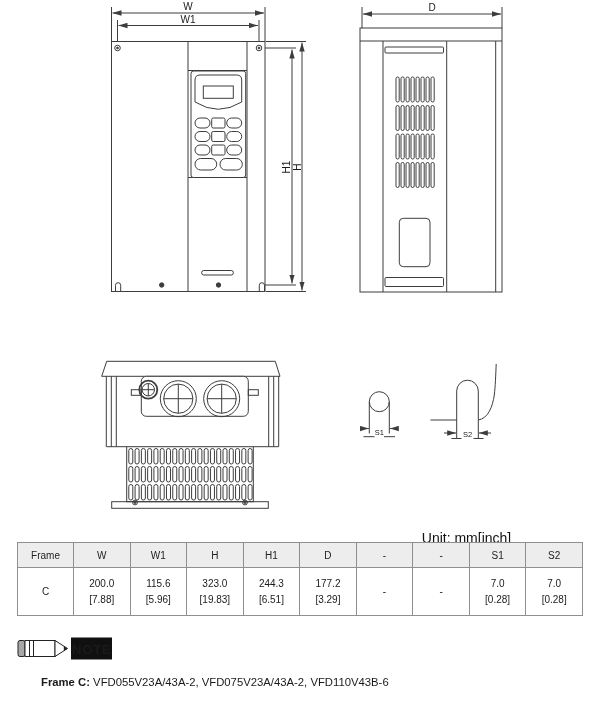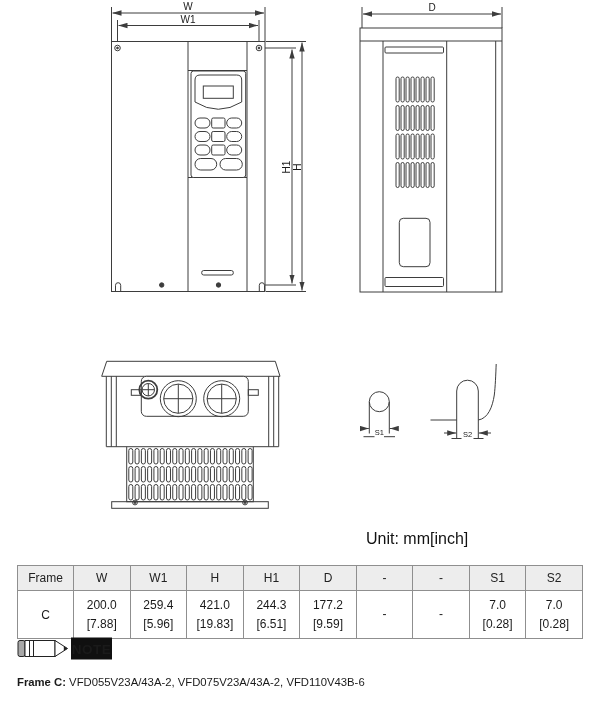--- a/index.html
+++ b/index.html
@@ -5,34 +5,34 @@
   html,body{margin:0;padding:0;background:#fff;}
   #page{position:relative;width:600px;height:702px;background:#ffffff;overflow:hidden;
         font-family:"Liberation Sans","DejaVu Sans",sans-serif;color:#1a1a1a;}
   .abs{position:absolute;}
   svg{display:block;}
   svg text{font-family:"Liberation Sans","DejaVu Sans",sans-serif;fill:#1a1a1a;}
   .dimtxt{font-size:10px;}
   .smalltxt{font-size:7.5px;}
 
   
-  #unit-label{left:366px;top:530px;width:233px;text-align:left;font-size:16px;color:#111;}
+  #unit-label{left:350px;top:530px;width:233px;text-align:center;font-size:14px;color:#111;}
 
   
   #dim-table-wrap{left:17px;top:542px;width:566px;}
-  table.dim{border-collapse:collapse;table-layout:fixed;width:566px;font-size:12px;margin-top:23px;}
+  table.dim{border-collapse:collapse;table-layout:fixed;width:566px;font-size:10px;}
   table.dim col.c0{width:56px;}
   table.dim th, table.dim td{border:1px solid #8f8f8f;text-align:center;vertical-align:middle;padding:0;}
   table.dim th{height:24px;background:#ededed;font-weight:normal;color:#222;}
   table.dim td{height:47px;background:#fff;}
   td .l1,td .l2{display:block;line-height:1.55;}
 
   
   #footnote{left:17px;top:665px;font-size:11.3px;white-space:nowrap;}
-  #footnote .b{font-weight:bold;}
+  #footnote .b{font-weight:bold;margin-left:24px;}
 
   
   #note-wrap{left:16px;top:634px;}
 </style>
 </head>
 <body>
 
 <div id="page">
 
   <svg class="abs" style="left:80px;top:0" width="230" height="300" viewBox="0 0 230 300">
@@ -294,34 +294,34 @@
         </tr>
       </thead>
       <tbody>
         <tr>
           <td>C</td>
           <td>
               <span class="l1">200.0</span>
               <span class="l2">[7.88]</span>
             </td>
           <td>
-              <span class="l1">259.4</span>
+              <span class="l1">115.6</span>
               <span class="l2">[5.96]</span>
             </td>
           <td>
-              <span class="l1">421.0</span>
+              <span class="l1">323.0</span>
               <span class="l2">[19.83]</span>
             </td>
           <td>
               <span class="l1">244.3</span>
               <span class="l2">[6.51]</span>
             </td>
           <td>
               <span class="l1">177.2</span>
-              <span class="l2">[9.59]</span>
+              <span class="l2">[3.29]</span>
             </td>
           <td>
               <span class="l1">-</span>
             </td>
           <td>
               <span class="l1">-</span>
             </td>
           <td>
               <span class="l1">7.0</span>
               <span class="l2">[0.28]</span>

